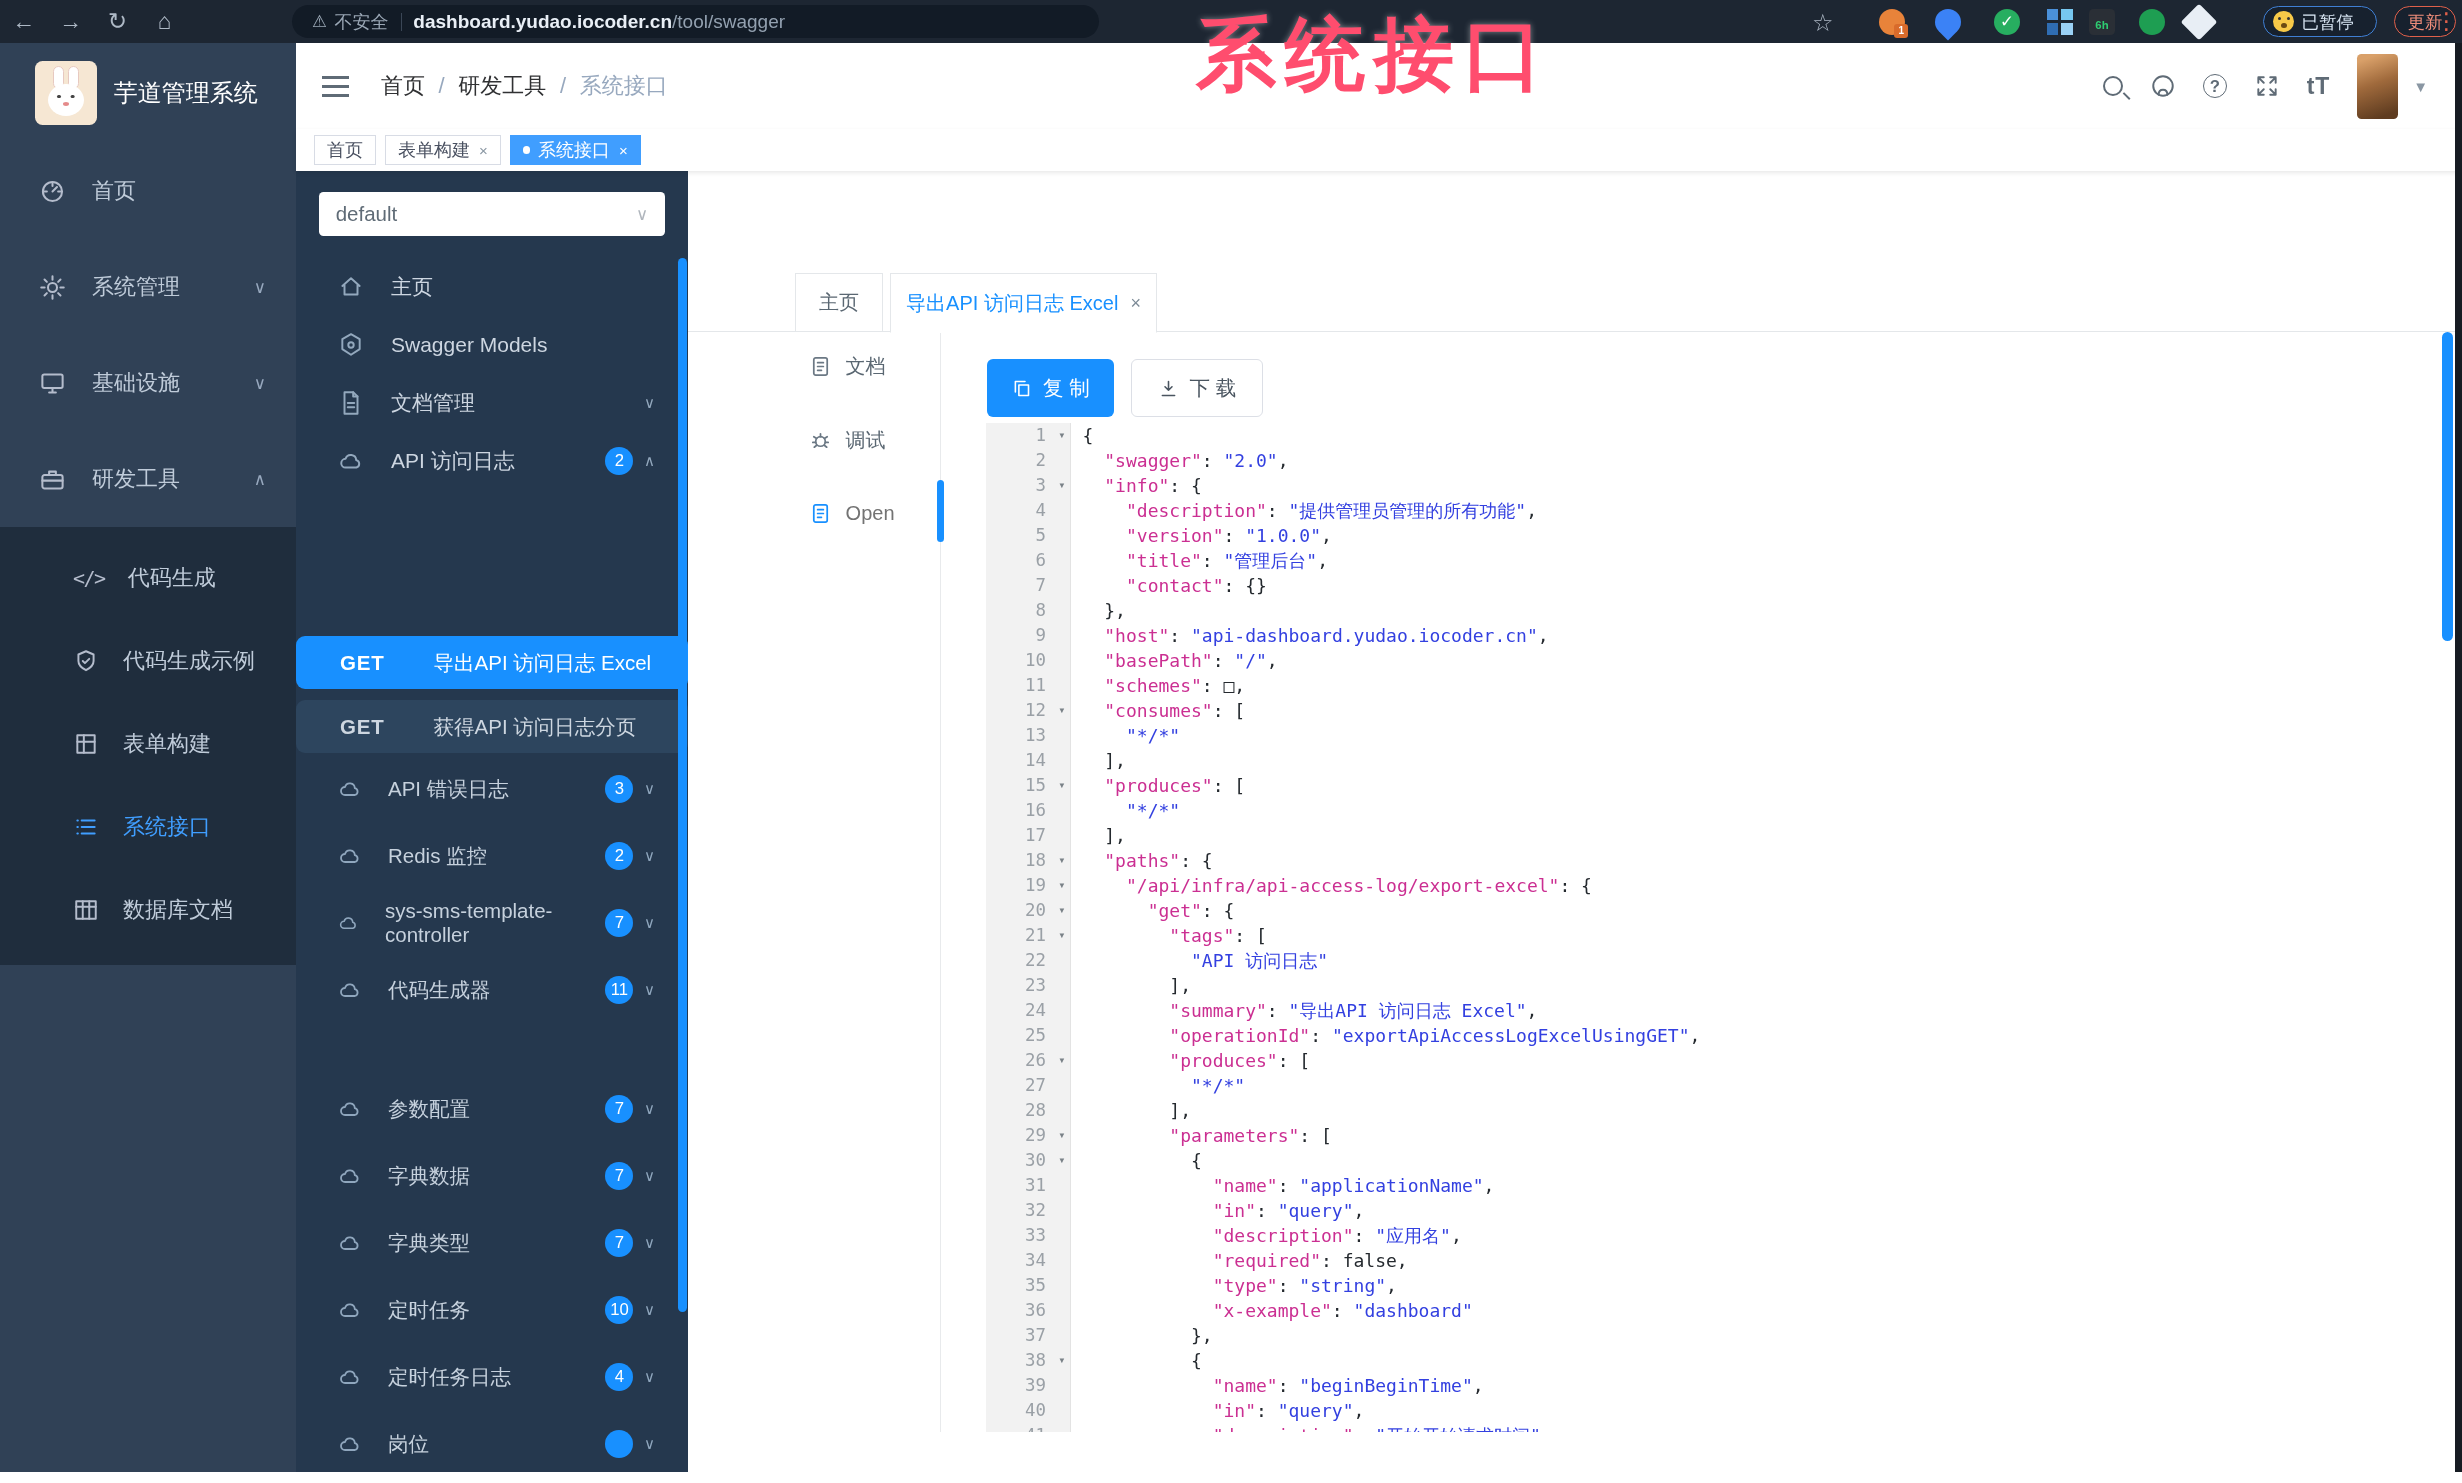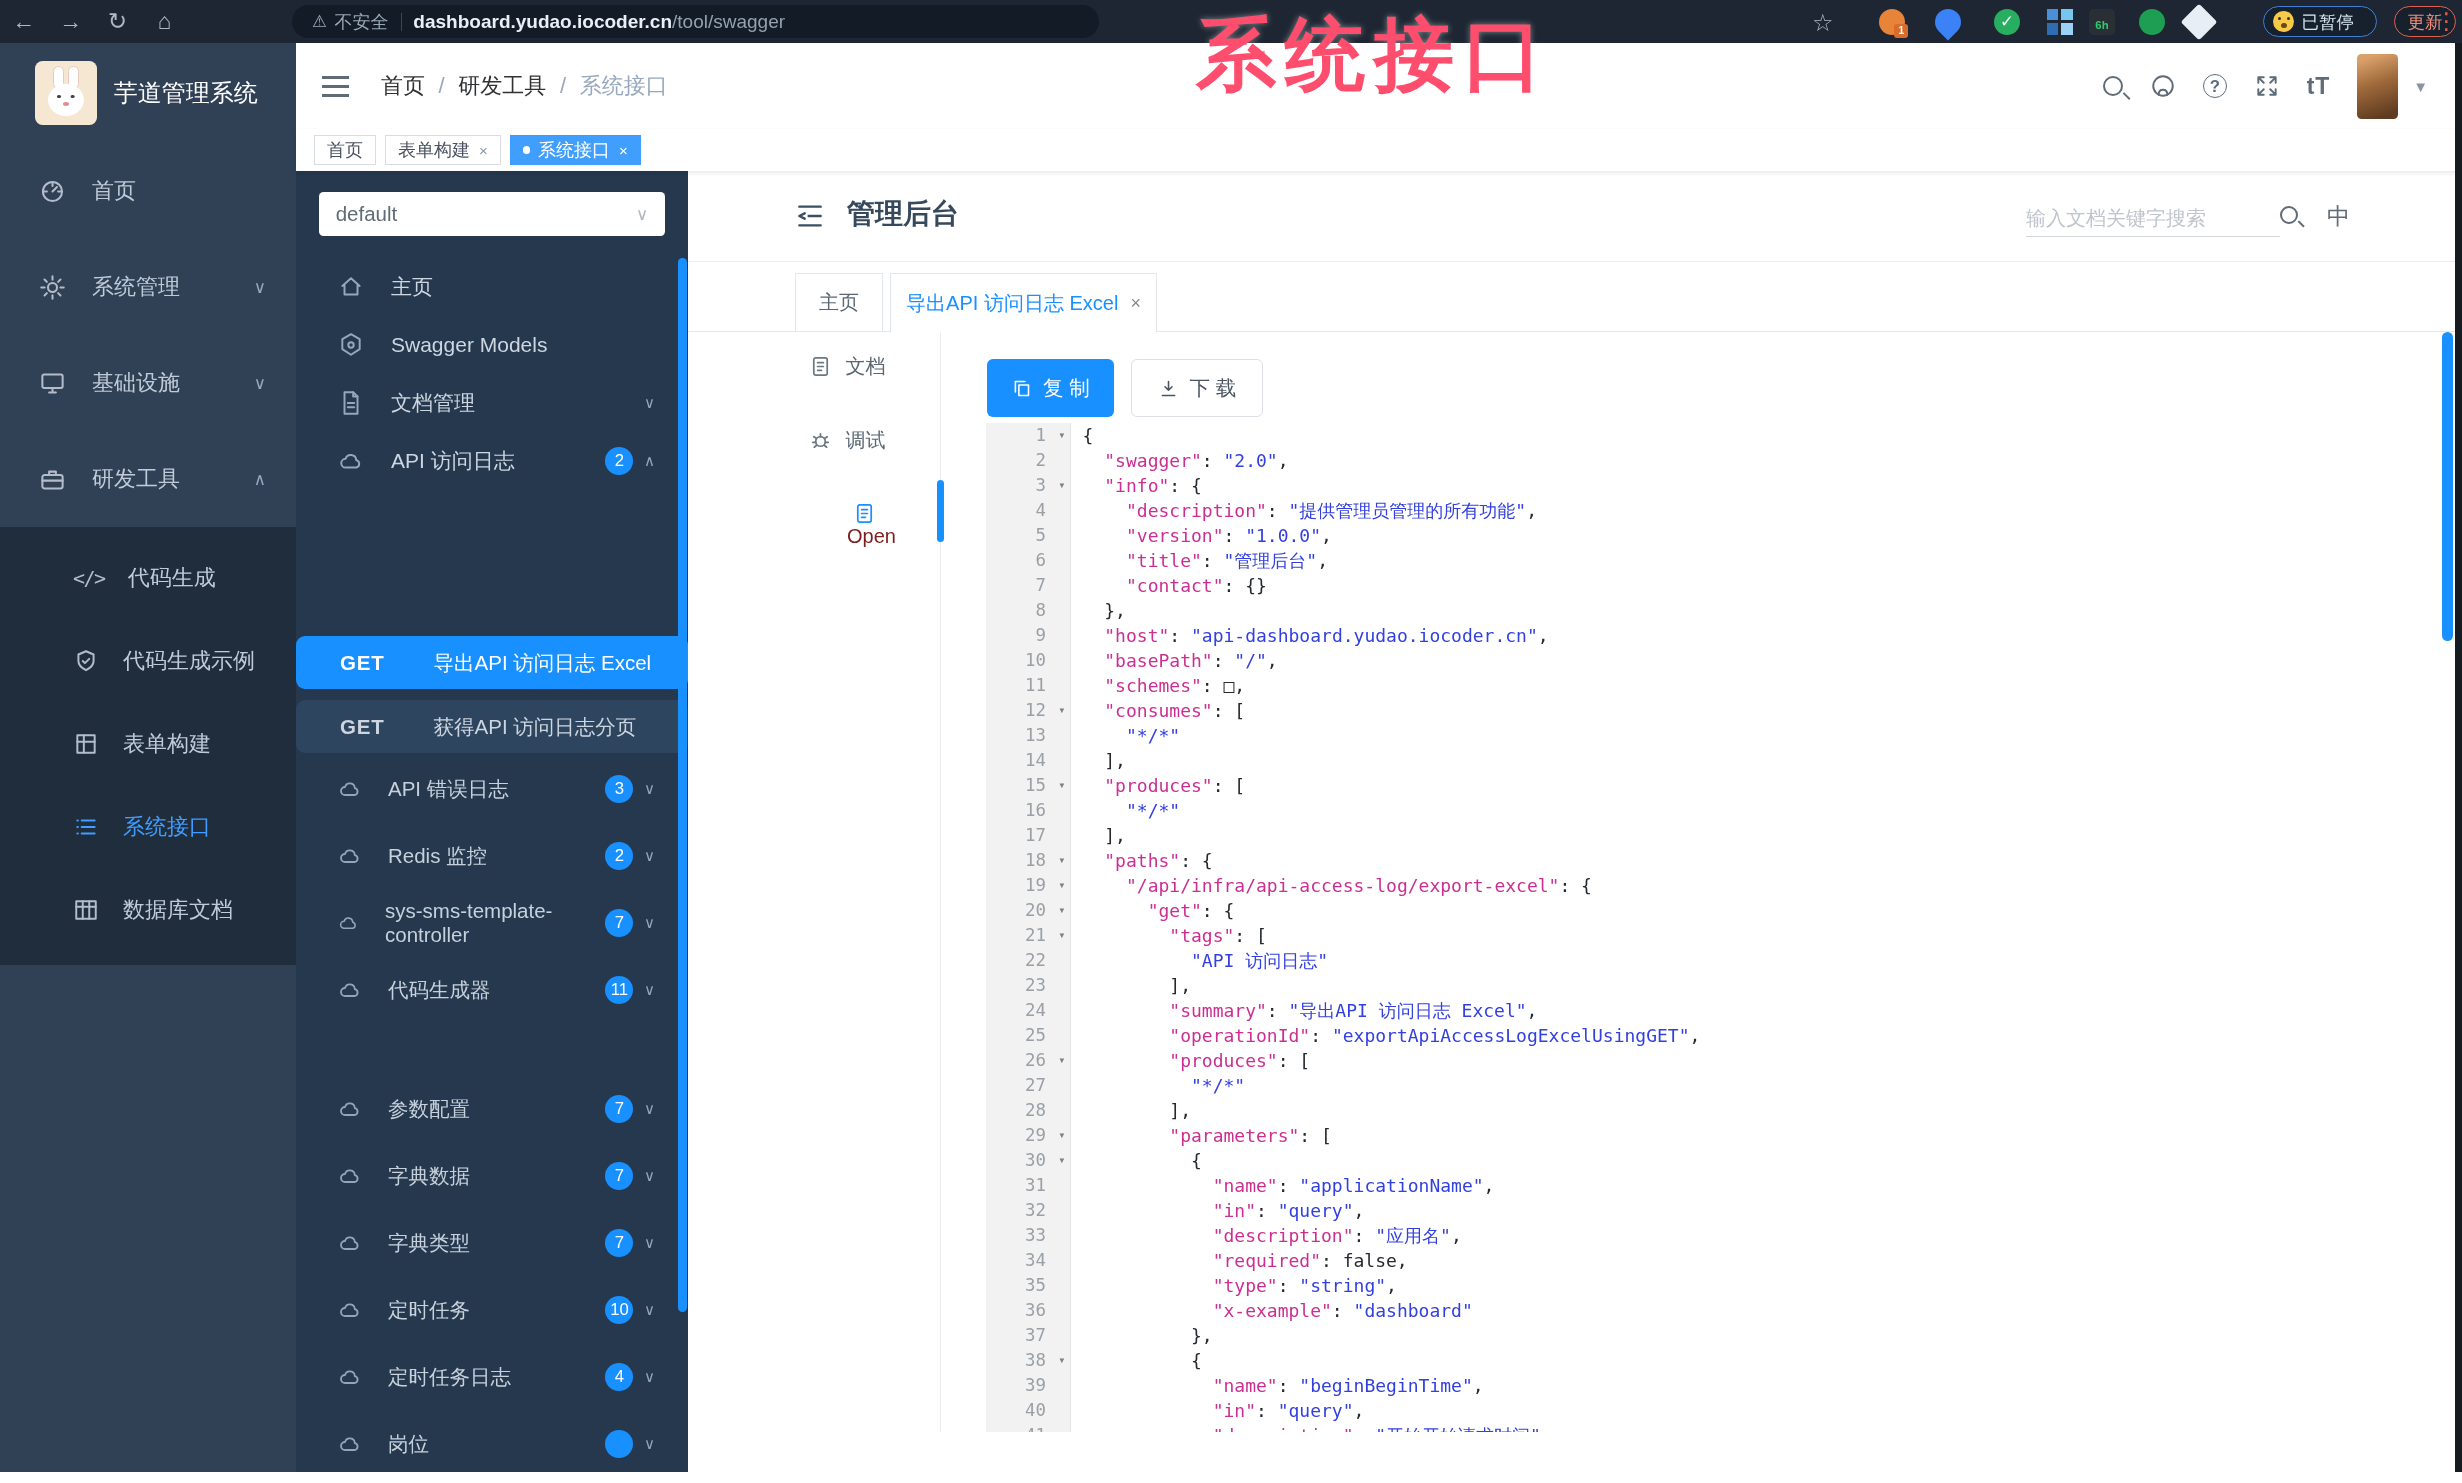--- a/index.html
+++ b/index.html
@@ -123,21 +123,21 @@
   .srch-ic2 { position:absolute; left:1592px; top:35px; width:18px; height:18px; border:2.3px solid #5f6b76; border-radius:50%; cursor:pointer; }
   .srch-ic2::after { content:""; position:absolute; left:15px; top:15px; width:8.3px; height:2.3px; background:#5f6b76; transform:rotate(45deg); }
   .lang-ic { position:absolute; left:1639px; top:30px; font-size:23px; color:#5f6b76; cursor:pointer; }
   .doc-tabs { position:absolute; left:0; top:102px; width:100%; height:59px; border-bottom:0.8px solid #e4e7ea; }
   .dtab { position:absolute; top:0; height:59px; background:#fff; border:0.8px solid #e4e7ea; display:flex; align-items:center; justify-content:center; font-size:20px; color:#5a6772; cursor:pointer; }
   .dtab1 { left:107px; width:88px; }
   .dtab2 { left:202px; width:267px; height:60px; border-bottom:0.8px solid #fff; color:#1890ff; }
   .dtab .x { margin-left:12px; color:#7d8b97; font-size:18px; }
   .rail-item { position:absolute; left:121px; width:125px; display:flex; align-items:center; font-size:20px; color:#5a6772; cursor:pointer; }
   .rail-item .ic { width:23px; height:23px; margin-right:13.6px; color:#6b7884; }
-  .rail-item.active { color:#7f1d1d;flex-direction:column; }
+  .rail-item.active { color:#737373; }
   .rail-item.active .ic { color:#1890ff; }
   .rail1 { top:182px; } .rail2 { top:256px; } .rail3 { top:331px; }
   .rail-div { position:absolute; left:252px; top:162px; width:0.8px; height:1099px; background:#e8eaec; }
   .rail-ind { position:absolute; left:249px; top:309px; width:6.8px; height:62px; border-radius:3.8px; background:#1890ff; }
   .btn { position:absolute; top:188px; height:58px; border-radius:6px; display:flex; align-items:center; justify-content:center; font-size:20.5px; cursor:pointer; }
   .btn .ic { width:21px; height:21px; margin-right:10.6px; }
   .btn-copy { left:299px; width:127px; background:#1890ff; color:#fff; }
   .btn-dl { left:443px; width:132px; background:#fff; border:0.8px solid #dcdfe6; color:#4a5560; }
 
   
@@ -511,29 +511,20 @@
           </svg>
           <span class="g-label">岗位</span>
           <span class="badge"></span>
           <span class="chev">∨</span>
         </div>
       </div>
     <div class="k4-scroll"></div>
   </aside>
 
   <main class="doc-main">
-    <div class="panel-header">
-      <svg class="ic collapse-ic" viewBox="0 0 42 42" width="32" height="32">
-          <use href="#i-outdent"></use>
-        </svg>
-      <div class="doc-title">管理后台</div>
-      <input class="doc-search" placeholder="输入文档关键字搜索" style="">
-      <span class="srch-ic2"></span>
-      <span class="lang-ic">中</span>
-    </div>
     <div class="doc-tabs">
       <div class="dtab dtab1">
           <span>主页</span>
         </div>
       <div class="dtab dtab2">
           <span>导出API 访问日志 Excel</span>
           <span class="x">×</span>
         </div>
     </div>
     <div class="rail-item rail1">

